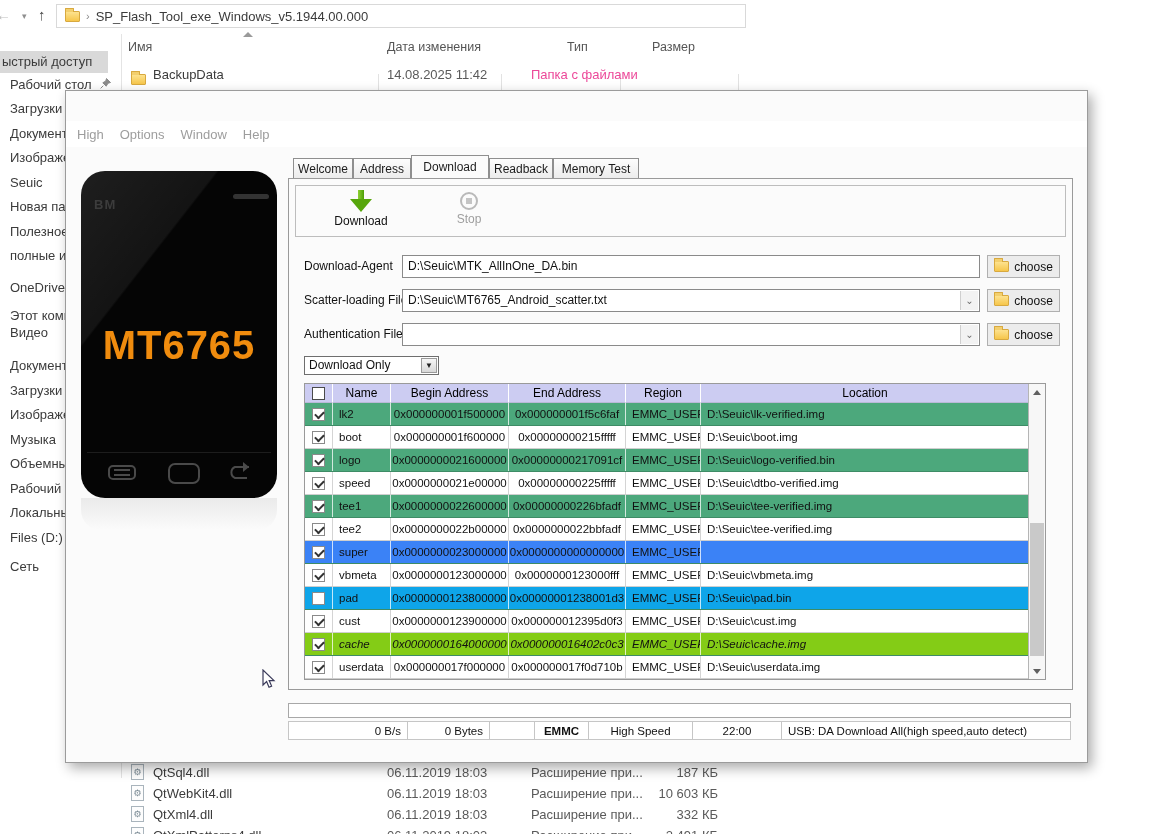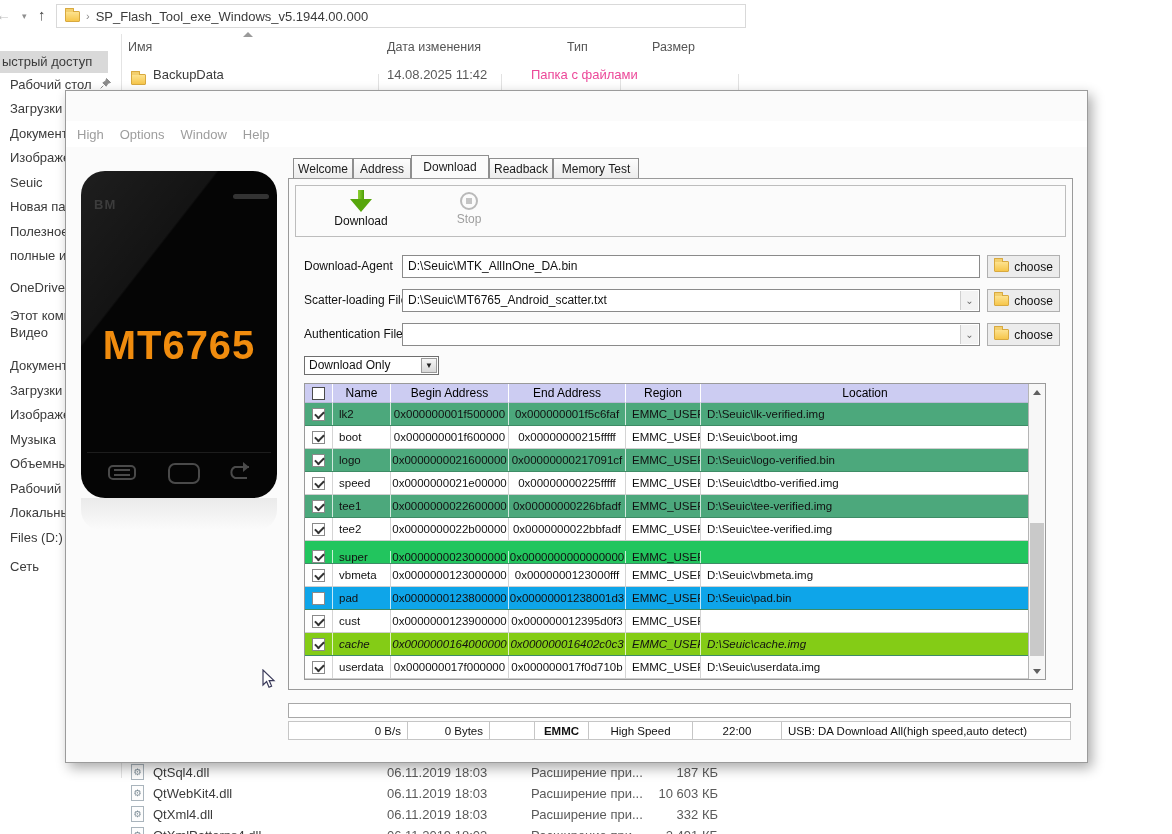--- a/index.html
+++ b/index.html
@@ -343,21 +343,21 @@
             <div class="trow">
               <div class="td" style="width: 28px; justify-content: center;">
                 <div class="cb checked"></div>
               </div>
               <div class="td" style="width: 58px; justify-content: flex-start; padding-left: 6px;">tee2</div>
               <div class="td" style="width: 118px; justify-content: center;">0x0000000022b00000</div>
               <div class="td" style="width: 117px; justify-content: center;">0x0000000022bbfadf</div>
               <div class="td" style="width: 75px; justify-content: flex-start; padding-left: 6px;">EMMC_USER</div>
               <div class="td" style="width: 329px; justify-content: flex-start; padding-left: 6px;">D:\Seuic\tee-verified.img</div>
             </div>
-            <div class="trow green" style="background: #22c55e; align-items: flex-end;">
+            <div class="trow green" style="background: #3b82f6;">
               <div class="td" style="width: 28px; justify-content: center;">
                 <div class="cb checked"></div>
               </div>
               <div class="td" style="width: 58px; justify-content: flex-start; padding-left: 6px;">super</div>
               <div class="td" style="width: 118px; justify-content: center;">0x0000000023000000</div>
               <div class="td" style="width: 117px; justify-content: center;">0x0000000000000000</div>
               <div class="td" style="width: 75px; justify-content: flex-start; padding-left: 6px;">EMMC_USER</div>
               <div class="td" style="width: 329px; justify-content: flex-start; padding-left: 6px;"></div>
             </div>
             <div class="trow">
@@ -381,20 +381,21 @@
               <div class="td" style="width: 329px; justify-content: flex-start; padding-left: 6px;">D:\Seuic\pad.bin</div>
             </div>
             <div class="trow">
               <div class="td" style="width: 28px; justify-content: center;">
                 <div class="cb checked"></div>
               </div>
               <div class="td" style="width: 58px; justify-content: flex-start; padding-left: 6px;">cust</div>
               <div class="td" style="width: 118px; justify-content: center;">0x0000000123900000</div>
               <div class="td" style="width: 117px; justify-content: center;">0x000000012395d0f3</div>
               <div class="td" style="width: 75px; justify-content: flex-start; padding-left: 6px;">EMMC_USER</div>
+              <div class="td" style="width: 329px; justify-content: flex-start; padding-left: 6px;">D:\Seuic\cust.img</div>
             </div>
             <div class="trow green" style="background: #84cc16; font-style: italic;">
               <div class="td" style="width: 28px; justify-content: center;">
                 <div class="cb checked"></div>
               </div>
               <div class="td" style="width: 58px; justify-content: flex-start; padding-left: 6px;">cache</div>
               <div class="td" style="width: 118px; justify-content: center;">0x0000000164000000</div>
               <div class="td" style="width: 117px; justify-content: center;">0x000000016402c0c3</div>
               <div class="td" style="width: 75px; justify-content: flex-start; padding-left: 6px;">EMMC_USER</div>
               <div class="td" style="width: 329px; justify-content: flex-start; padding-left: 6px;">D:\Seuic\cache.img</div>

